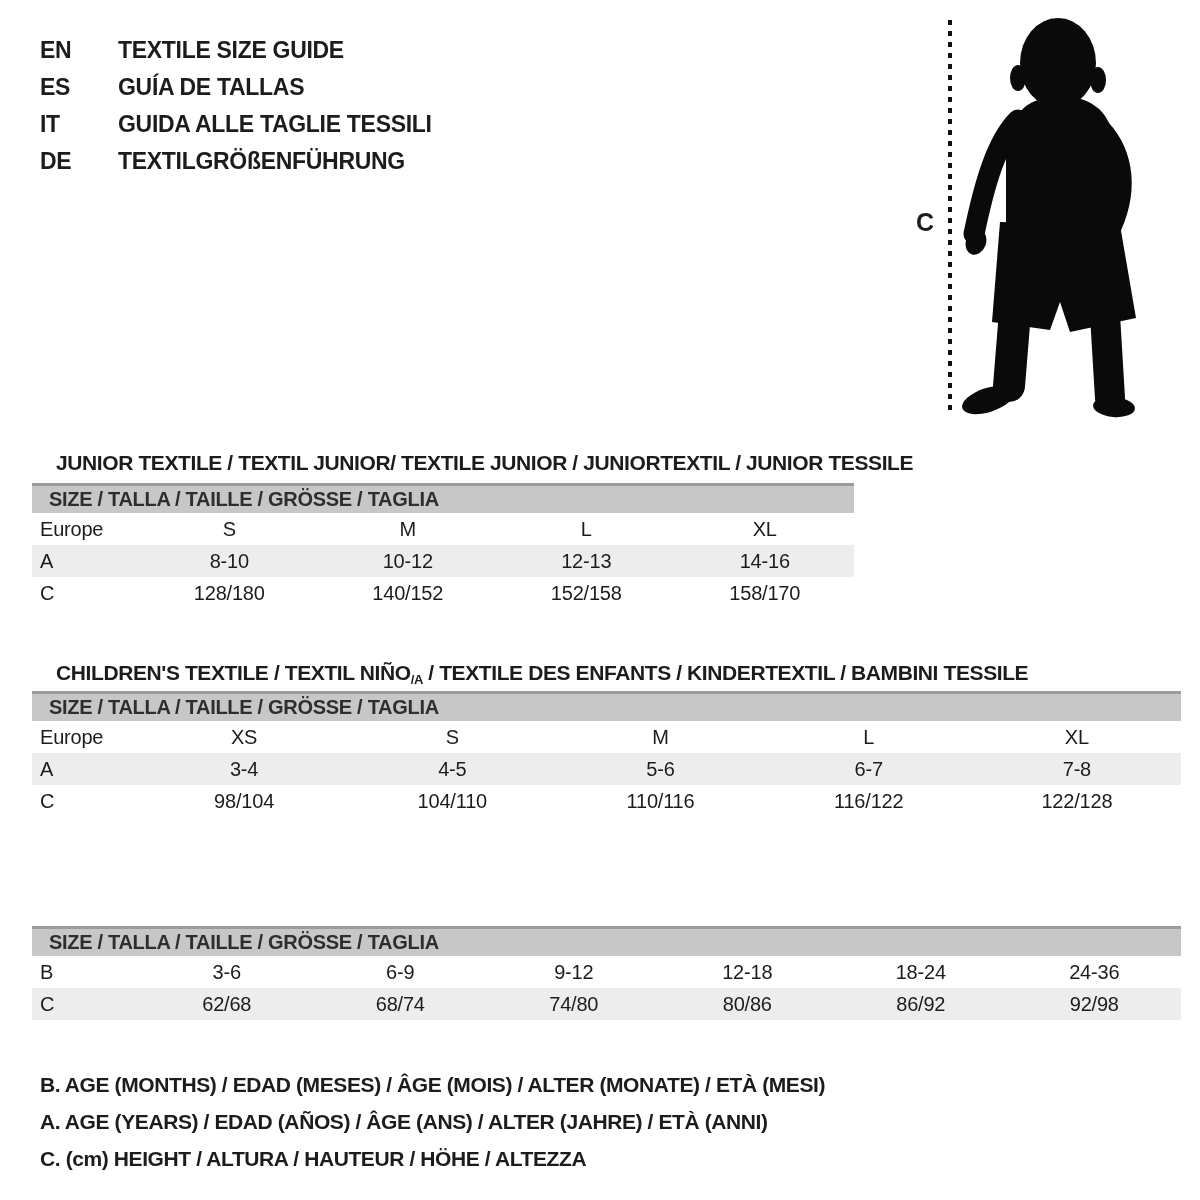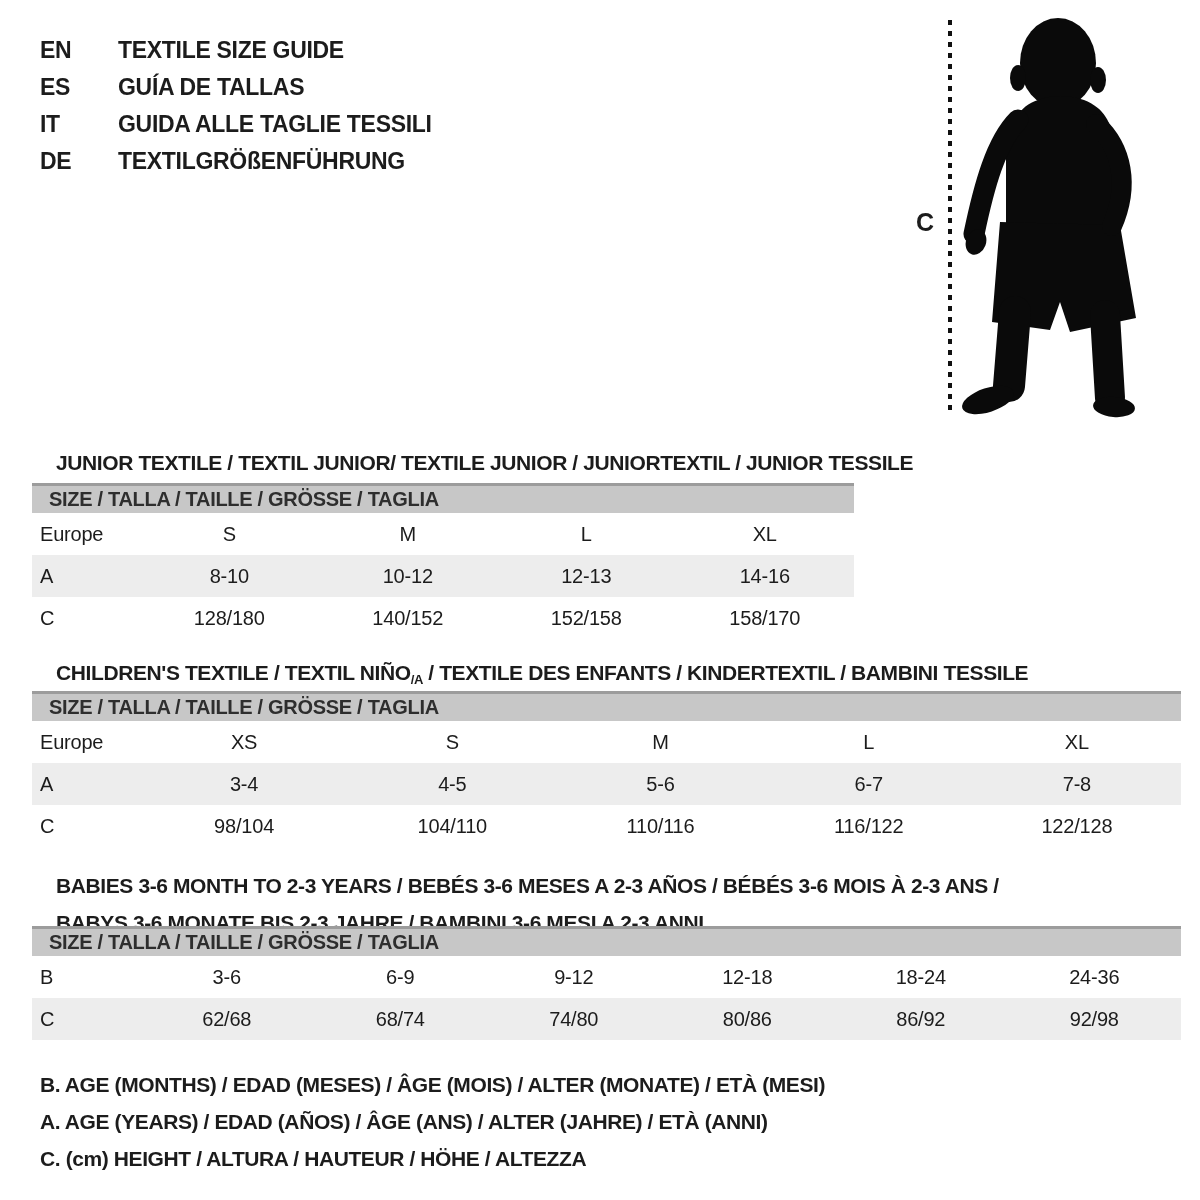--- a/index.html
+++ b/index.html
@@ -18,21 +18,21 @@
   .section-title{position:absolute;left:56px;font-size:21px;font-weight:700;letter-spacing:-0.4px;white-space:nowrap;margin-top:21px;}
   .section-title .subscr{font-size:13px;vertical-align:-4px;}
   .two-line{line-height:37px;white-space:normal;width:1130px;}
   
   .size-table{position:absolute;left:32px;}
   .size-table .bar{
     box-sizing:border-box;height:30px;background:#c7c7c7;border-top:3px solid #9c9c9c;
     display:flex;align-items:center;padding-left:17px;
     font-size:20px;font-weight:700;letter-spacing:-0.3px;color:#2e2e2e;
   }
-  .size-table .row{display:grid;height:42px;align-items:center;font-size:20px;letter-spacing:-0.2px;}
+  .size-table .row{display:grid;height:32px;align-items:center;font-size:20px;letter-spacing:-0.2px;}
   .size-table .row.shaded{background:#ededed;}
   .size-table .row .label{padding-left:8px;text-align:left;}
   .size-table .row .cell{text-align:center;}
   .w-junior{width:822px;}
   .w-full{width:1149px;}
   .grid4{grid-template-columns:108px repeat(4,1fr);}
   .grid5{grid-template-columns:108px repeat(5,1fr);}
   .grid6{grid-template-columns:108px repeat(6,1fr);}
   
   .legend{position:absolute;left:40px;top:1066px;}
@@ -143,24 +143,20 @@
     <div class="row grid5">
       <span class="label">C</span>
       <span class="cell">98/104</span>
       <span class="cell">104/110</span>
       <span class="cell">110/116</span>
       <span class="cell">116/122</span>
       <span class="cell">122/128</span>
     </div>
   </div>
 
-  <div class="section-title two-line" style="top:846px;">
-    <div>BABIES 3-6 MONTH TO 2-3 YEARS / BEBÉS 3-6 MESES A 2-3 AÑOS / BÉBÉS 3-6 MOIS À 2-3 ANS /</div>
-    <div>BABYS 3-6 MONATE BIS 2-3 JAHRE / BAMBINI 3-6 MESI A 2-3 ANNI</div>
-  </div>
   <div class="size-table w-full" style="top:926px;">
     <div class="bar">SIZE / TALLA / TAILLE / GRÖSSE / TAGLIA</div>
     <div class="row grid6">
       <span class="label">B</span>
       <span class="cell">3-6</span>
       <span class="cell">6-9</span>
       <span class="cell">9-12</span>
       <span class="cell">12-18</span>
       <span class="cell">18-24</span>
       <span class="cell">24-36</span>

